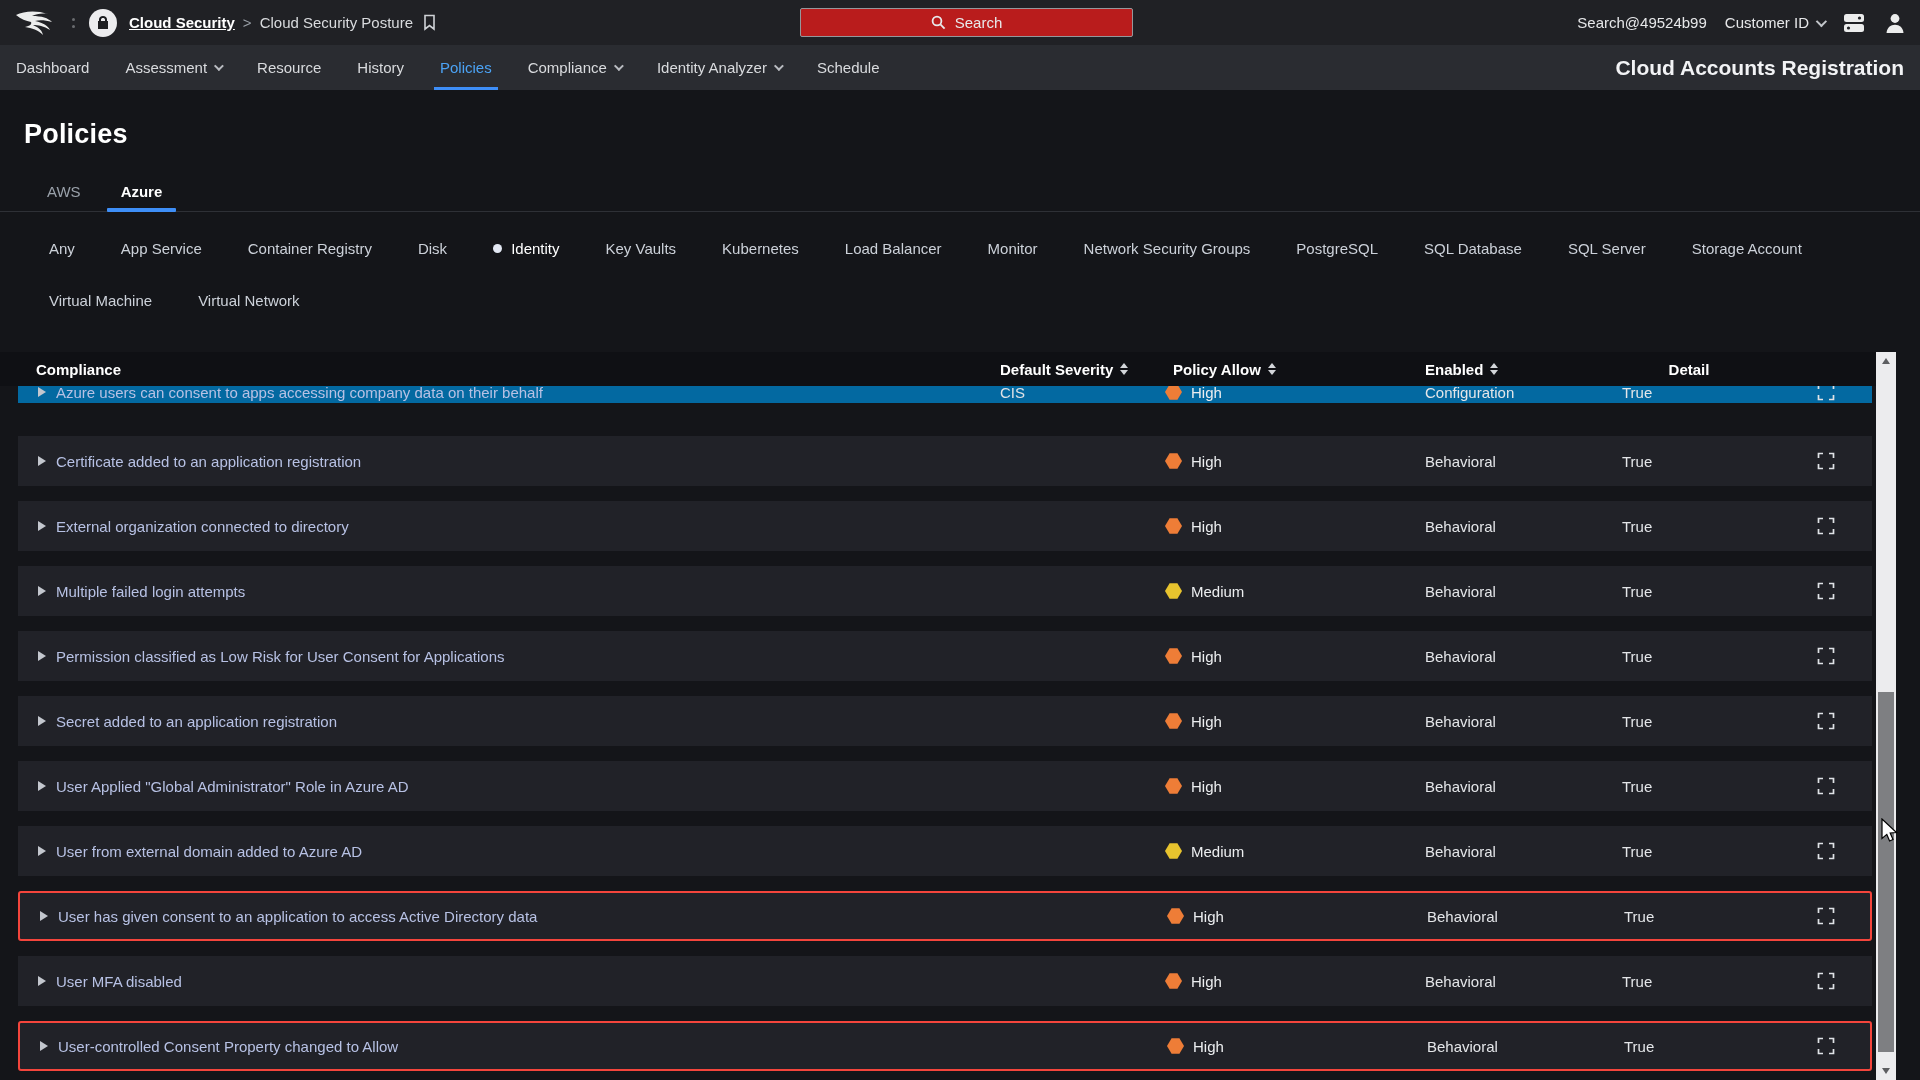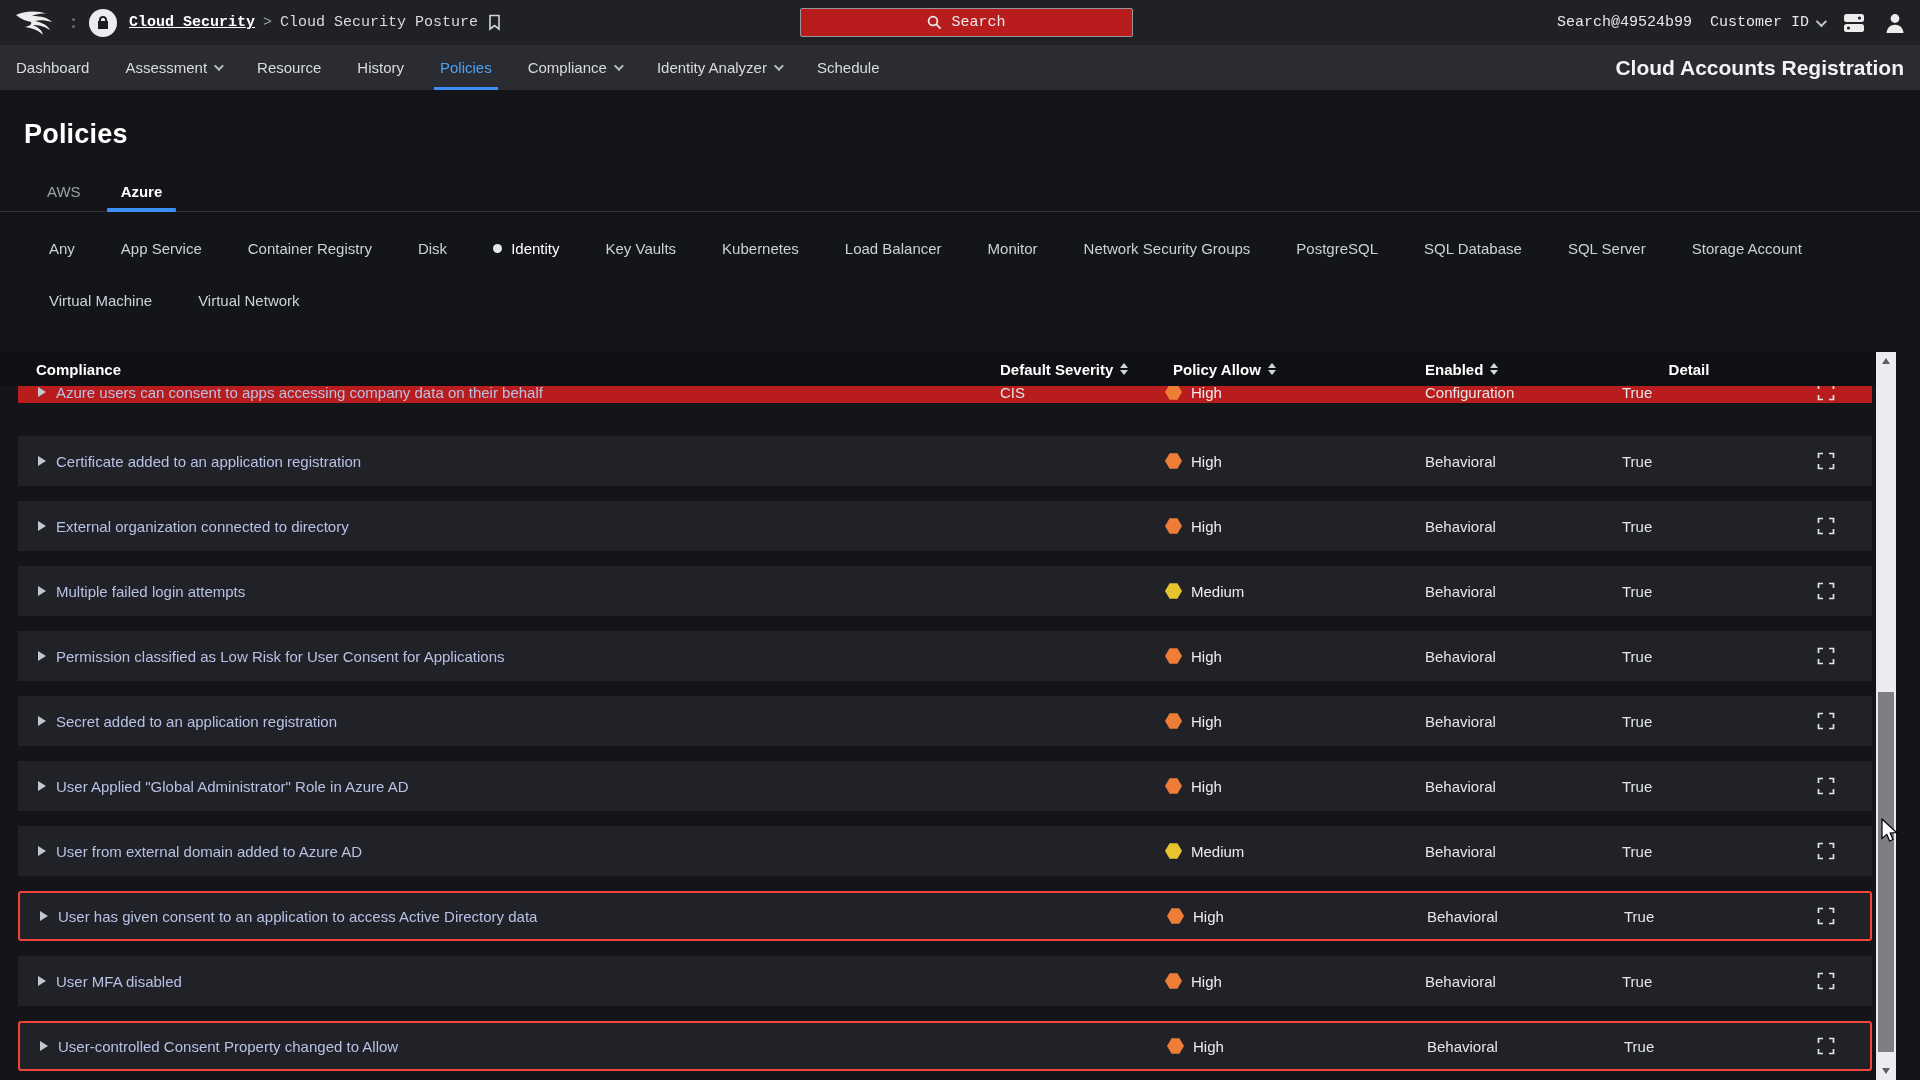--- a/index.html
+++ b/index.html
@@ -1,21 +1,21 @@
 <!DOCTYPE html>
 <html><head>
 <meta charset="utf-8">
 <style>
   * { margin:0; padding:0; box-sizing:border-box; }
   html,body { width:1920px; height:1080px; overflow:hidden; }
   body { position:relative; background:#141519; font-family:"Liberation Sans", sans-serif; }
 
   
   .topbar { position:absolute; top:0; left:0; width:1920px; height:45px; background:#202125;
-            display:flex; align-items:center; padding:0 14px; z-index:5;font-family:Liberation Mono, monospace; }
+            display:flex; align-items:center; padding:0 14px; z-index:5; }
   .tb-left { display:flex; align-items:center; gap:12px; }
   .falcon { width:44px; height:30px; }
   .vdots { display:flex; flex-direction:column; gap:4px; margin:0 2px; }
   .vdots i { width:3px; height:3px; border-radius:50%; background:#6a6c70; }
   .lock-badge { width:28px; height:28px; border-radius:50%; background:#ececee;
                 display:flex; align-items:center; justify-content:center; }
   .crumb { display:flex; align-items:center; gap:8px; font-size:15px; }
   .crumb-root { color:#ffffff; font-weight:700; text-decoration:underline; cursor:pointer; }
   .crumb-sep { color:#9aa0a8; }
   .crumb-cur { color:#d9dbde; }
@@ -64,21 +64,21 @@
   .thead { height:34px; background:#0f1014; padding-left:18px; display:grid; align-items:center;
            grid-template-columns:964px 173px 252px 197px 176px 1fr; }
   .hcell { display:flex; align-items:center; gap:7px; color:#ffffff; font-size:15px; font-weight:700; cursor:pointer; }
   .hcell.col-name { padding-left:12px; }
   .hcell.col-compliance, .hcell.col-default-severity, .hcell.col-policy-type, .hcell.col-enabled { padding-left:18px; }
   .hcell.col-detail { justify-content:center; padding-right:6px; cursor:default; }
   .tri-up { width:0; height:0; border-left:4px solid transparent; border-right:4px solid transparent; border-bottom:5px solid #d3d6da; }
   .tri-down { width:0; height:0; border-left:4px solid transparent; border-right:4px solid transparent; border-top:5px solid #d3d6da; }
   .sort-both { display:flex; flex-direction:column; gap:2px; }
 
-  .partial-row { margin-left:18px; width:1854px; height:17px; background:#b91c1c; overflow:hidden; margin-bottom:33px; }
+  .partial-row { margin-left:18px; width:1854px; height:17px; background:#0369a1; overflow:hidden; margin-bottom:33px; }
   .partial-row .row { margin:-19px 0 0 0; background:transparent; }
 
   .row { margin:0 0 15px 18px; width:1854px; height:50px; background:#212228;
          display:grid; align-items:center; grid-template-columns:964px 173px 252px 197px 176px 1fr; }
   .row--flagged { border:2px solid #f4453c; border-radius:3px; }
   .c-name { padding-left:20px; display:flex; align-items:center; gap:10px; cursor:pointer; }
   .caret { width:0; height:0; border-left:8px solid #c3c7ce; border-top:5px solid transparent; border-bottom:5px solid transparent; flex:none; }
   .name-text { color:#b7c1e4; font-size:15px; }
   .c-comp { padding-left:18px; color:#dfe2e6; font-size:15px; }
   .c-sev { padding-left:10px; display:flex; align-items:center; gap:9px; color:#eceef0; font-size:15px; }

